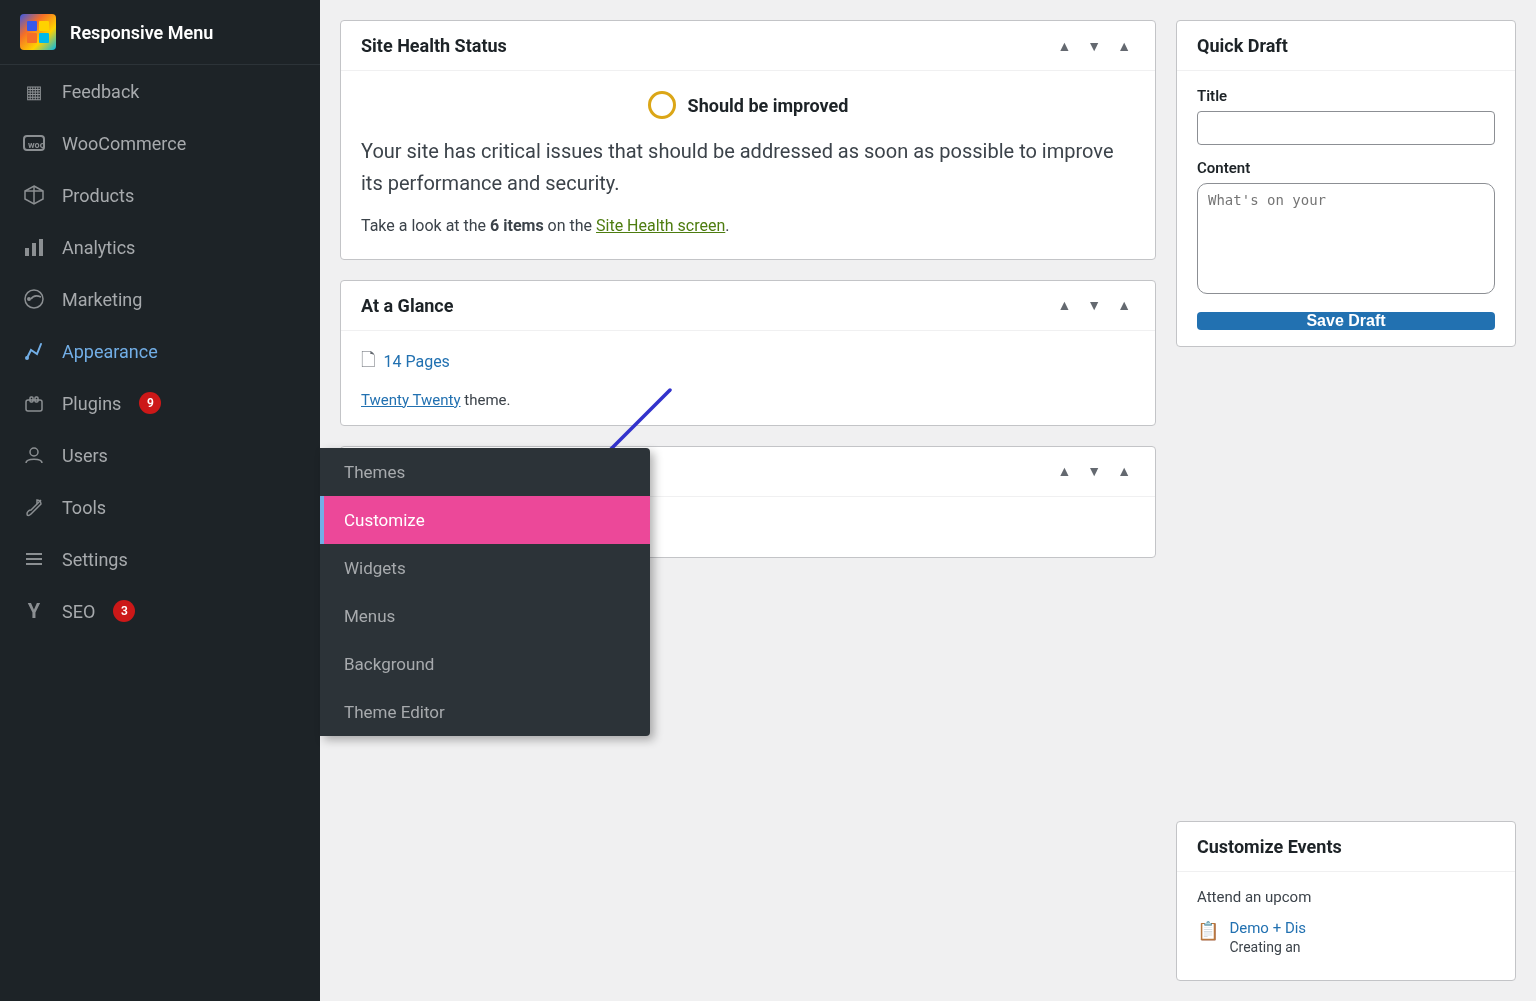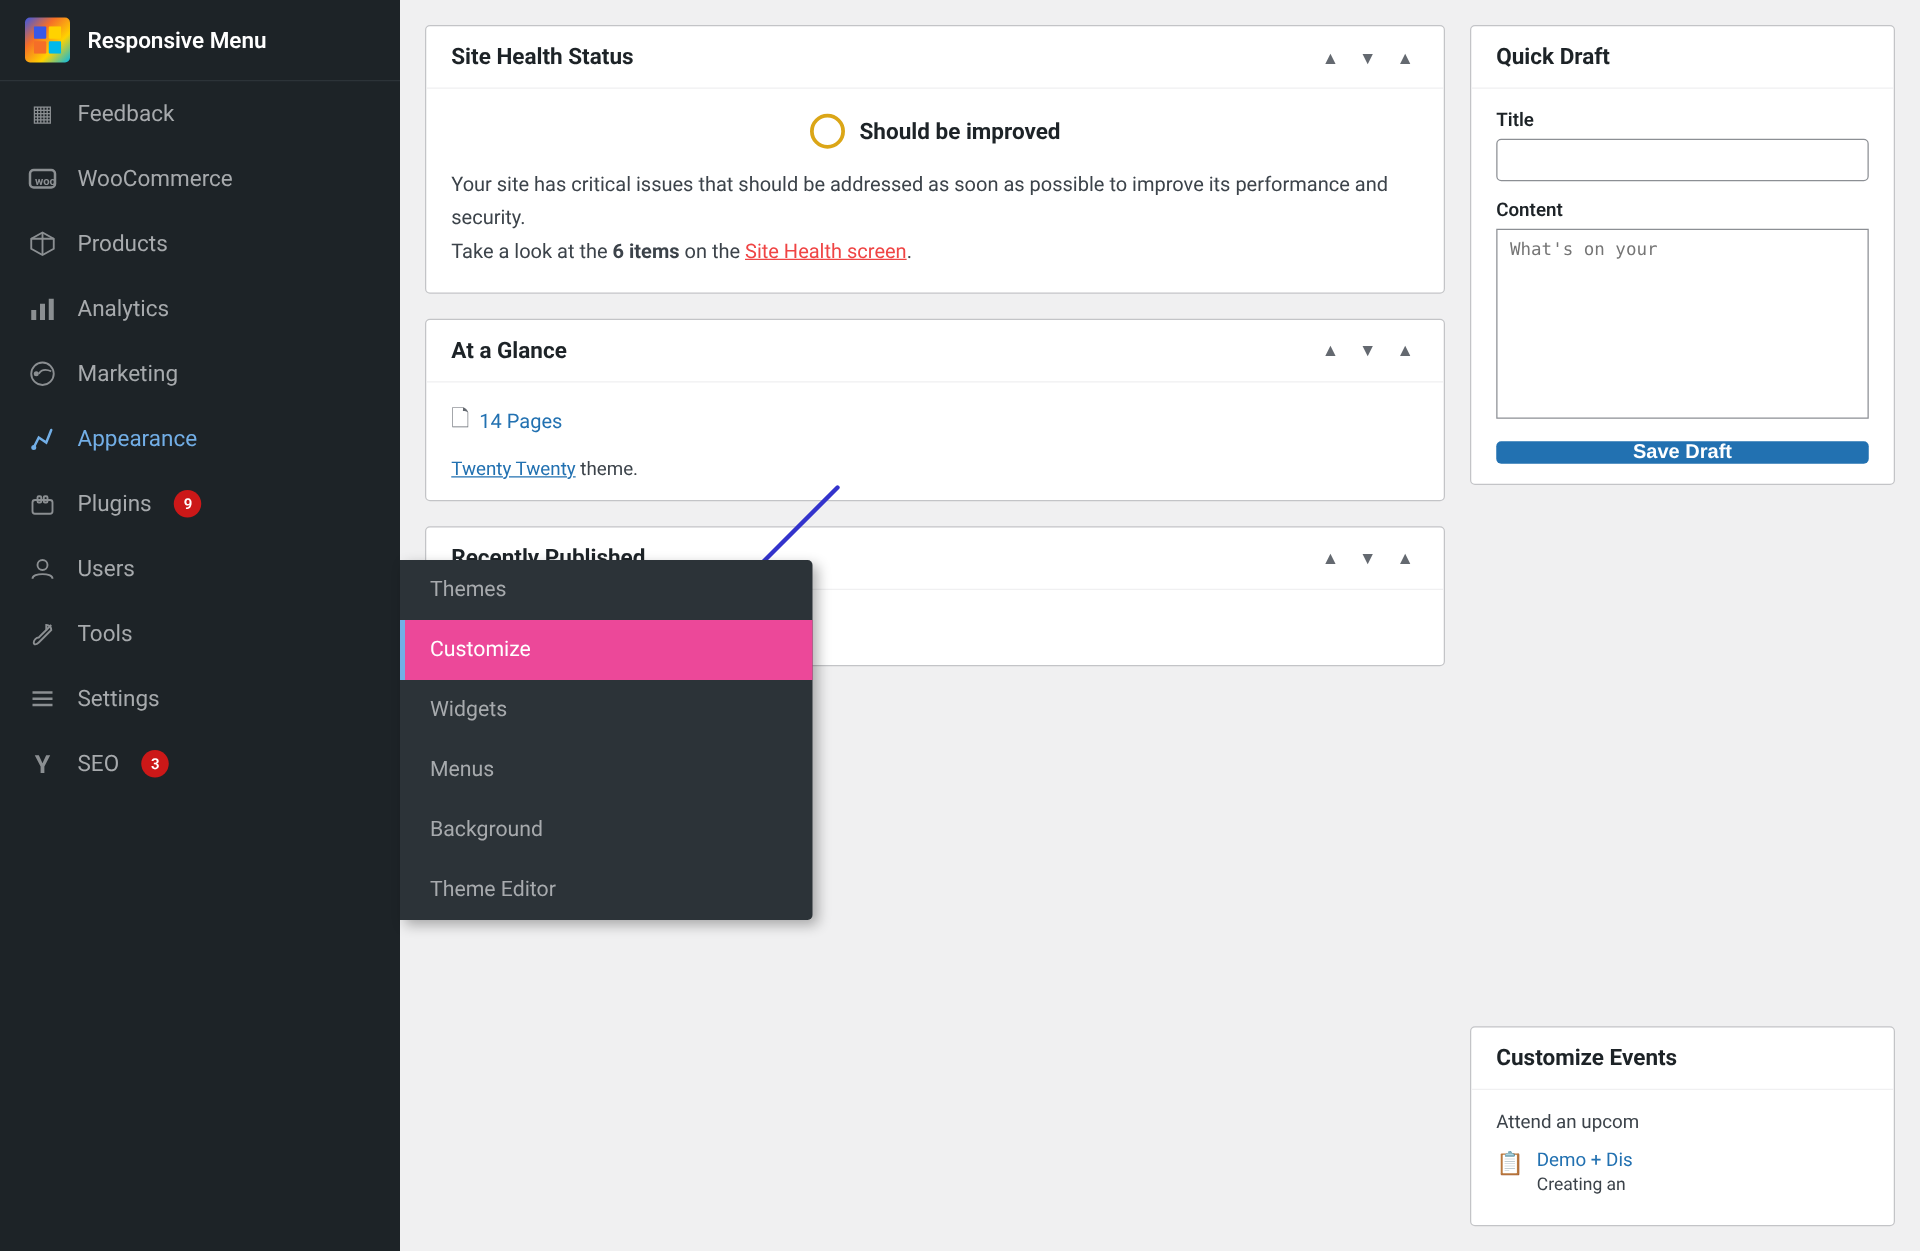--- a/index.html
+++ b/index.html
@@ -193,32 +193,32 @@
       border: 3px solid #dba617;
       border-radius: 50%;
       flex-shrink: 0;
     }
     .health-label {
       font-size: 18px;
       font-weight: 700;
       color: #1d2327;
     }
     .health-desc {
-      font-size: 16px;
+      font-size: 20px;
       color: #3c434a;
       line-height: 1.6;
-      margin-bottom: 2px;
+      margin-bottom: 14px;
     }
     .health-link-text {
       font-size: 16px;
       color: #3c434a;
       line-height: 1.6;
     }
     .health-link-text strong { font-weight: 700; }
-    .health-link-text a { color: #ef4444; text-decoration: underline; }
+    .health-link-text a { color: #4d7c0f; text-decoration: underline; }
 
     
     .glance-body {
       padding: 16px 20px;
     }
     .glance-items {
       display: flex;
       flex-wrap: wrap;
       gap: 10px 30px;
     }
@@ -252,23 +252,23 @@
       border: 1px solid #8c8f94;
       border-radius: 4px;
       font-size: 14px;
       margin-bottom: 14px;
       outline: none;
     }
     .qd-textarea {
       width: 100%;
       padding: 8px 10px;
       border: 1px solid #8c8f94;
-      border-radius: 0;
+      border-radius: 10px;
       font-size: 14px;
-      height: 152px;
+      height: 111px;
       resize: none;
       outline: none;
       color: #000000;
     }
     .qd-save-btn {
       background: #2271b1;
       color: #fff;
       border: none;
       padding: 0 20px;
       border-radius: 4px;

